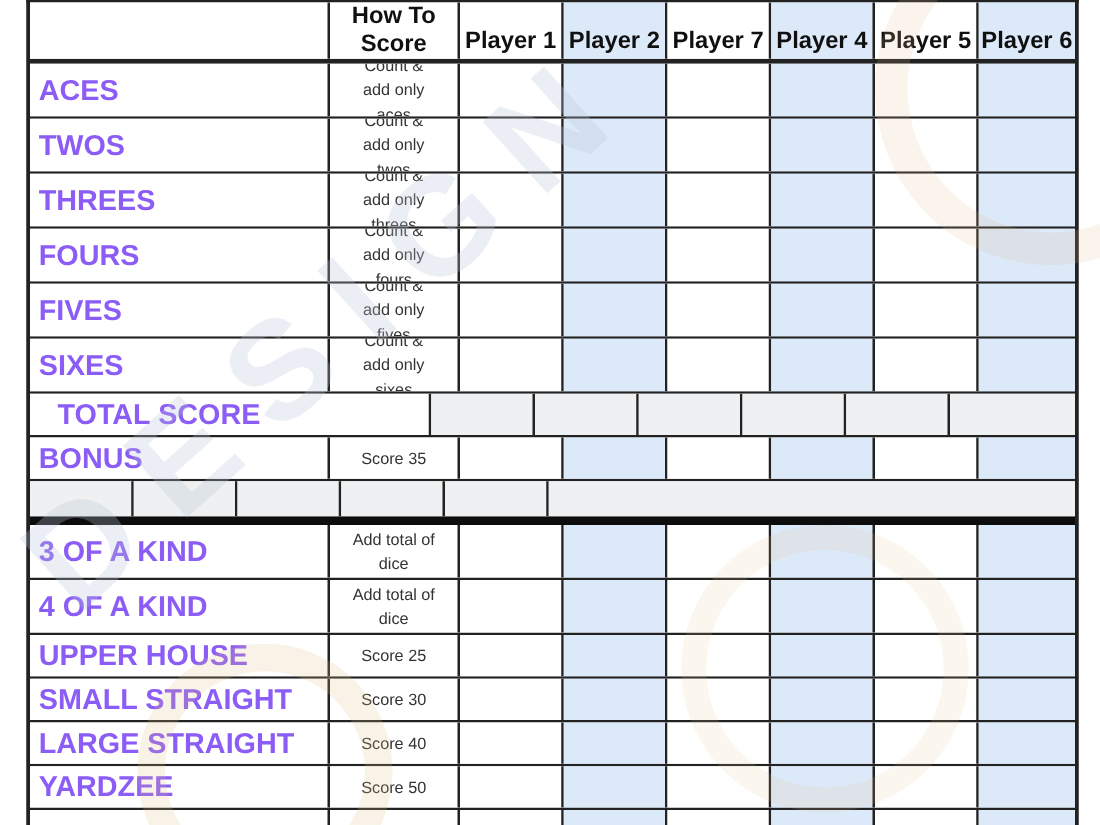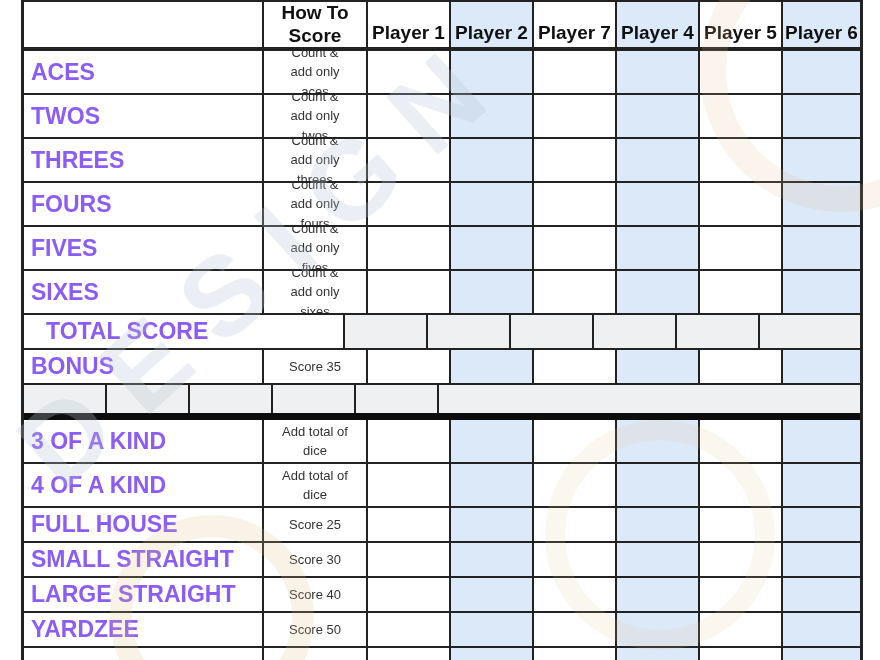--- a/index.html
+++ b/index.html
@@ -235,21 +235,21 @@
       </div>
       <div class="cell c-score"></div>
       <div class="cell c-score blue"></div>
       <div class="cell c-score"></div>
       <div class="cell c-score blue"></div>
       <div class="cell c-score"></div>
       <div class="cell c-score blue"></div>
     </div>
     <div class="row short">
       <div class="cell c-label">
-        <div class="label-text">FULL HOUSE</div>
+        <div class="label-text">UPPER HOUSE</div>
       </div>
       <div class="cell c-desc">
         <div class="desc-text">Score 25</div>
       </div>
       <div class="cell c-score"></div>
       <div class="cell c-score blue"></div>
       <div class="cell c-score"></div>
       <div class="cell c-score blue"></div>
       <div class="cell c-score"></div>
       <div class="cell c-score blue"></div>

